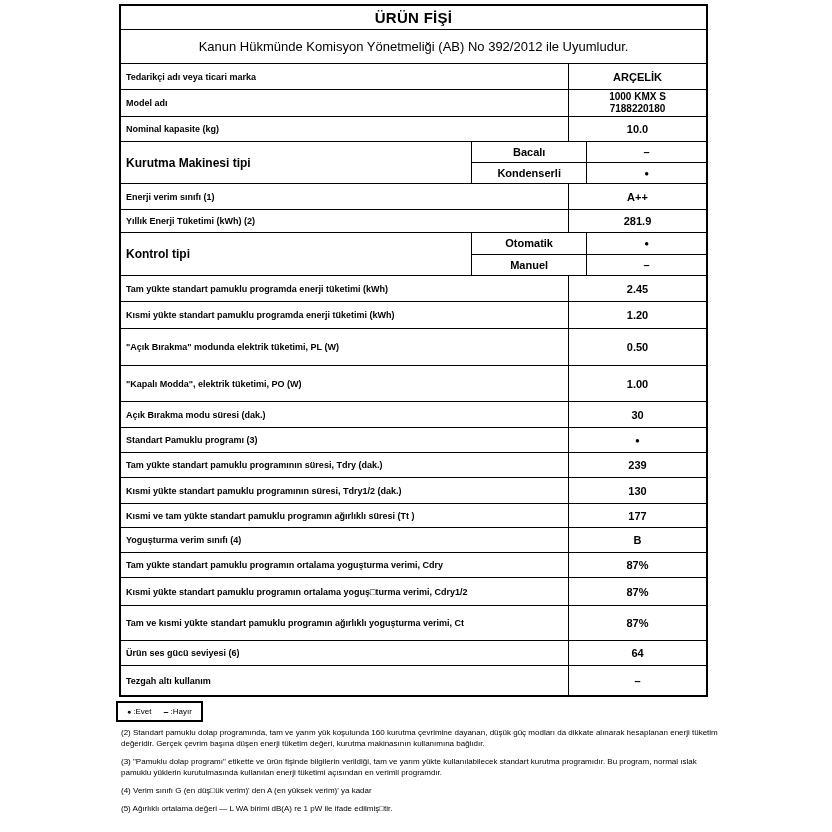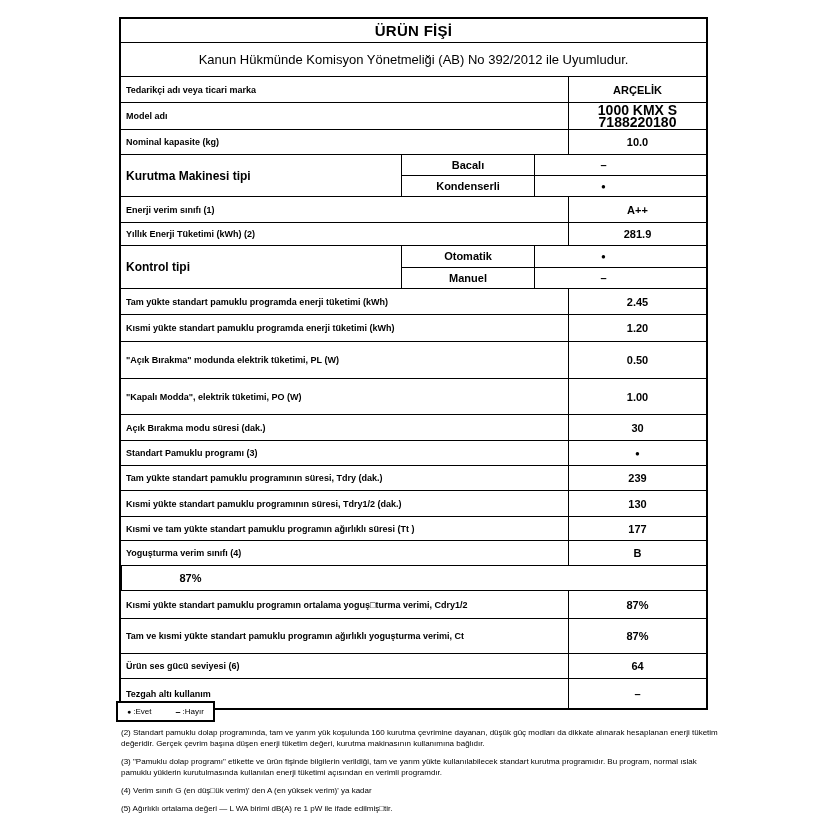--- a/index.html
+++ b/index.html
@@ -3,52 +3,52 @@
 <meta charset="utf-8">
 <style>
   html, body { margin:0; padding:0; background:#fff; }
   .page {
     position:relative; width:832px; height:832px; overflow:hidden;
     background:#fff; color:#000;
     font-family:"Liberation Sans", sans-serif;
   }
   .fiche {
     position:absolute; left:119px; top:4px; width:589px;
-    border:2px solid #000; box-sizing:border-box; background:#fff;margin-top:13px;
+    border:2px solid #000; box-sizing:border-box; background:#fff;
   }
   .row { display:flex; align-items:stretch; border-bottom:1px solid #000; box-sizing:border-box; }
   .fiche > .row:last-child { border-bottom:none; }
   .title-row { align-items:center; justify-content:center; }
   .title { width:100%; text-align:center; font-weight:bold; font-size:15px; letter-spacing:0.3px; }
   .subtitle { width:100%; text-align:center; font-size:13px; }
   .cell { box-sizing:border-box;font-weight:bold; }
   .cell.label { flex:1; font-size:9px; padding:2px 5px; display:flex; align-items:center; }
   .cell.value {
     width:138px; border-left:1px solid #000; display:flex; flex-direction:column;
     align-items:center; justify-content:center; font-size:11px; text-align:left;
   }
   .cell.value.bullet { font-size:8px; }
   .cell.value.dash { font-weight:bold; }
-  .cell.value.model { font-size:14px; line-height:12px; }
+  .cell.value.model { font-size:10px; line-height:12px; }
   .cell.glabel { flex:1; font-size:12px; padding:0 5px; display:flex; align-items:center; }
-  .subcol { width:305px; display:flex; flex-direction:column; }
+  .subcol { width:235px; display:flex; flex-direction:column; }
   .subrow { display:flex; flex:1; border-bottom:1px solid #000; }
   .subrow.last { border-bottom:none; }
   .cell.sub {
     width:133px; border-left:1px solid #000; display:flex;
     align-items:center; justify-content:center; font-size:11px;
   }
   
   .h23{height:23px}.h24{height:24px}.h25{height:25px}.h26{height:26px}.h27{height:27px}
   .h28{height:28px}.h29{height:29px}.h34{height:34px}.h35{height:35px}.h36{height:36px}
   .h37{height:37px}.h42{height:42px}.h43{height:43px}
   .legend {
     position:absolute; left:116px; top:701px; height:21px;
     border:2px solid #000; box-sizing:border-box;
-    display:flex; align-items:center; padding:0 9px; gap:24px; background:#fff;
+    display:flex; align-items:center; padding:0 9px; gap:12px; background:#fff;
   }
   .leg-item { display:flex; align-items:center; gap:2px; font-size:8px; }
   .leg-sym { font-size:7px; }
   .leg-sym.dash { font-weight:bold; font-size:9px; }
   .footnotes { position:absolute; left:121px; top:727px; width:606px; }
   .fn { margin:0 0 7px 0; font-size:8px; line-height:11px; }
 </style>
 </head>
 <body>
 
@@ -164,20 +164,21 @@
       <div class="cell label">Kısmi ve tam yükte standart pamuklu programın ağırlıklı süresi (Tt )</div>
       <div class="cell value">177</div>
     </div>
 
     <div class="row h25">
       <div class="cell label">Yoguşturma verim sınıfı (4)</div>
       <div class="cell value">B</div>
     </div>
 
     <div class="row h25">
+      <div class="cell label">Tam yükte standart pamuklu programın ortalama yoguşturma verimi, Cdry</div>
       <div class="cell value">87%</div>
     </div>
 
     <div class="row h28">
       <div class="cell label">Kısmi yükte standart pamuklu programın ortalama yoguş□turma verimi, Cdry1/2</div>
       <div class="cell value">87%</div>
     </div>
 
     <div class="row h35">
       <div class="cell label">Tam ve kısmi yükte standart pamuklu programın ağırlıklı yoguşturma verimi, Ct</div>

